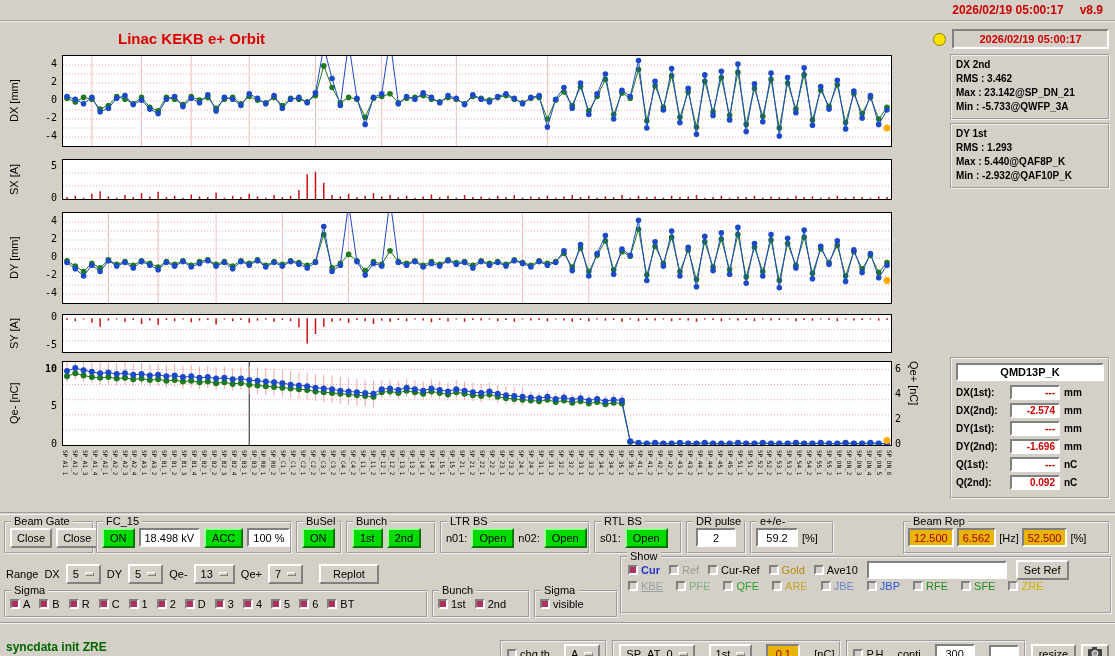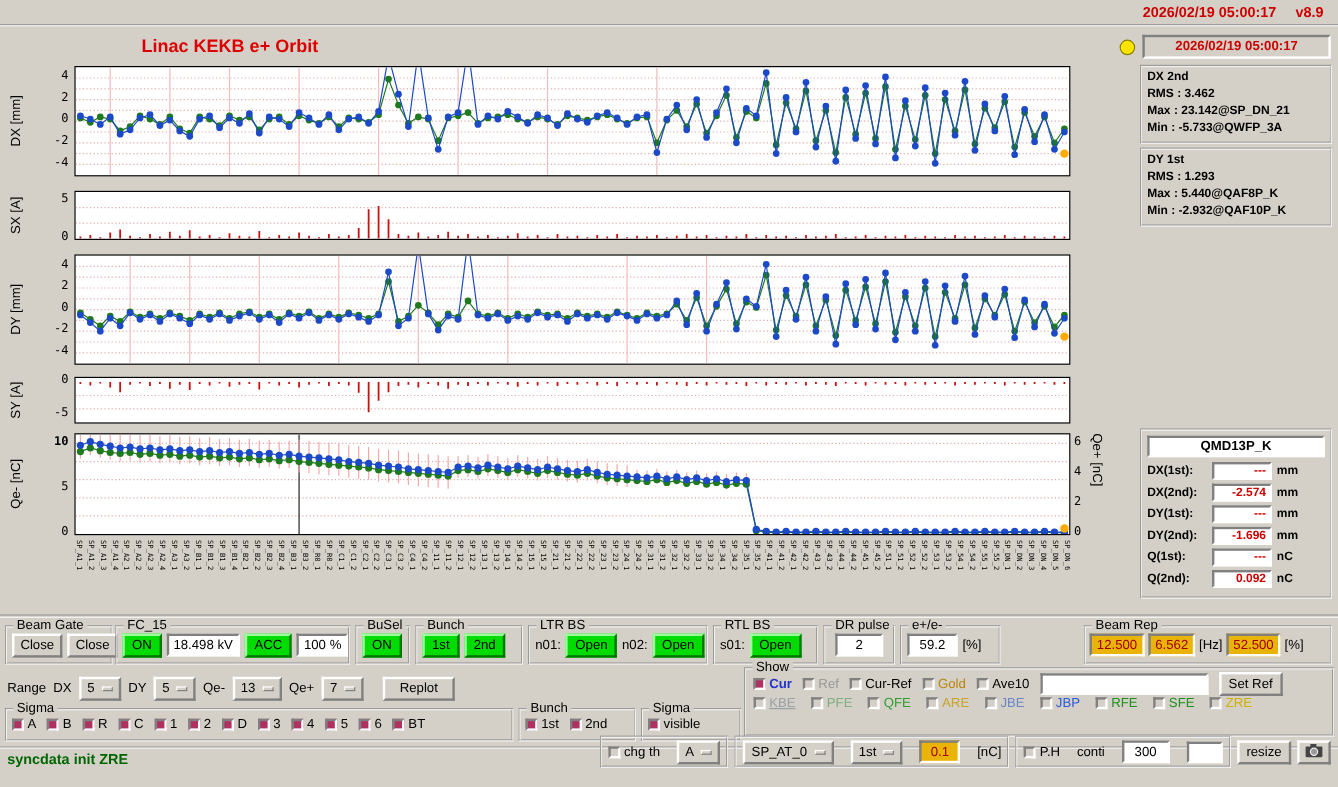--- a/index.html
+++ b/index.html
@@ -42,21 +42,21 @@
 .optmenu{border:2px solid;border-color:#fff #808080 #808080 #fff;background:#d4d0c8;height:20px;display:inline-flex;align-items:center;padding:0 5px;gap:6px;font-size:11px;}
 .optmenu .dash{width:9px;height:4px;border:1px solid;border-color:#fff #808080 #808080 #fff;background:#d4d0c8;display:inline-block;}
 .cb{display:inline-flex;align-items:center;gap:3px;font-size:11px;white-space:nowrap;}
 .cb .box{width:10px;height:10px;border:2px solid;border-color:#808080 #fff #fff #808080;background:#d4d0c8;display:inline-block;}
 .cb.checked .box{background:#b03060;}
 .entry{background:#fff;border:2px solid;border-color:#808080 #fff #fff #808080;height:18px;display:inline-block;}
 .range-row{position:absolute;left:6px;top:563px;height:22px;display:flex;align-items:center;gap:6px;}
 .show-rows{position:absolute;inset:0;display:flex;flex-direction:column;justify-content:flex-start;padding:2px 6px;}
 .show-row{display:flex;align-items:center;gap:9px;}
 .checks{display:flex;align-items:center;gap:9px;}
-.statusbar{position:absolute;left:0;top:622px;width:100%;height:34px;border-top:2px groove #f0f0f0;display:flex;align-items:flex-end;padding:16px 6px;background:#d4d0c8;}
+.statusbar{position:absolute;left:0;top:622px;width:100%;height:34px;border-top:2px groove #f0f0f0;display:flex;align-items:flex-start;padding:16px 6px;background:#d4d0c8;}
 .statusmsg{color:#006600;font-weight:bold;font-size:12px;}
 .statusright{margin-left:auto;display:flex;align-items:center;gap:5px;}
 .seg{display:flex;align-items:center;gap:14px;border:2px groove #f0f0f0;padding:2px 5px;height:27px;}
 </style>
 </head>
 <body>
 
 <div id="app">
 
   <div class="topbar">

